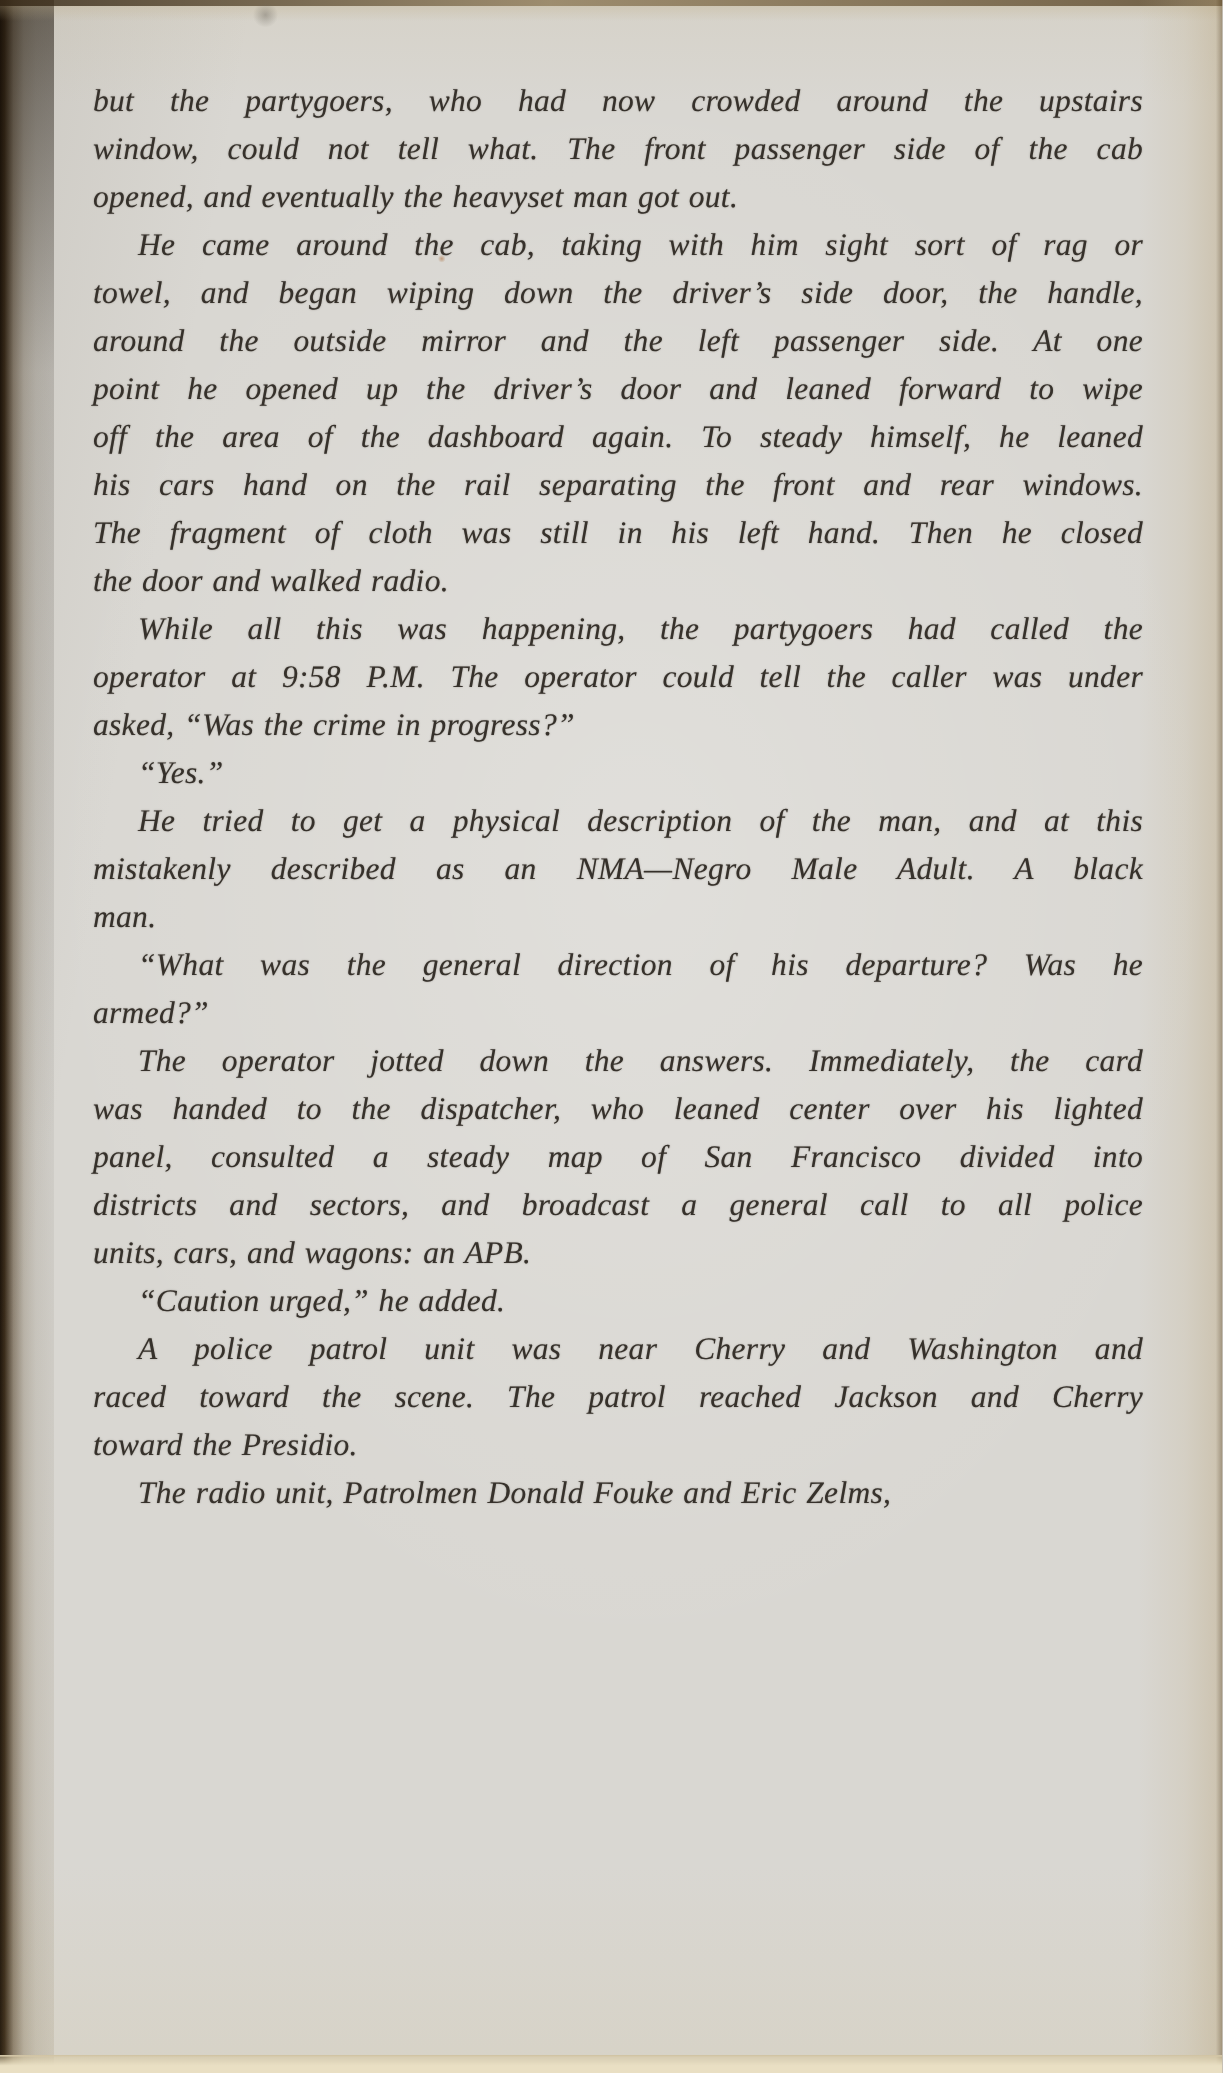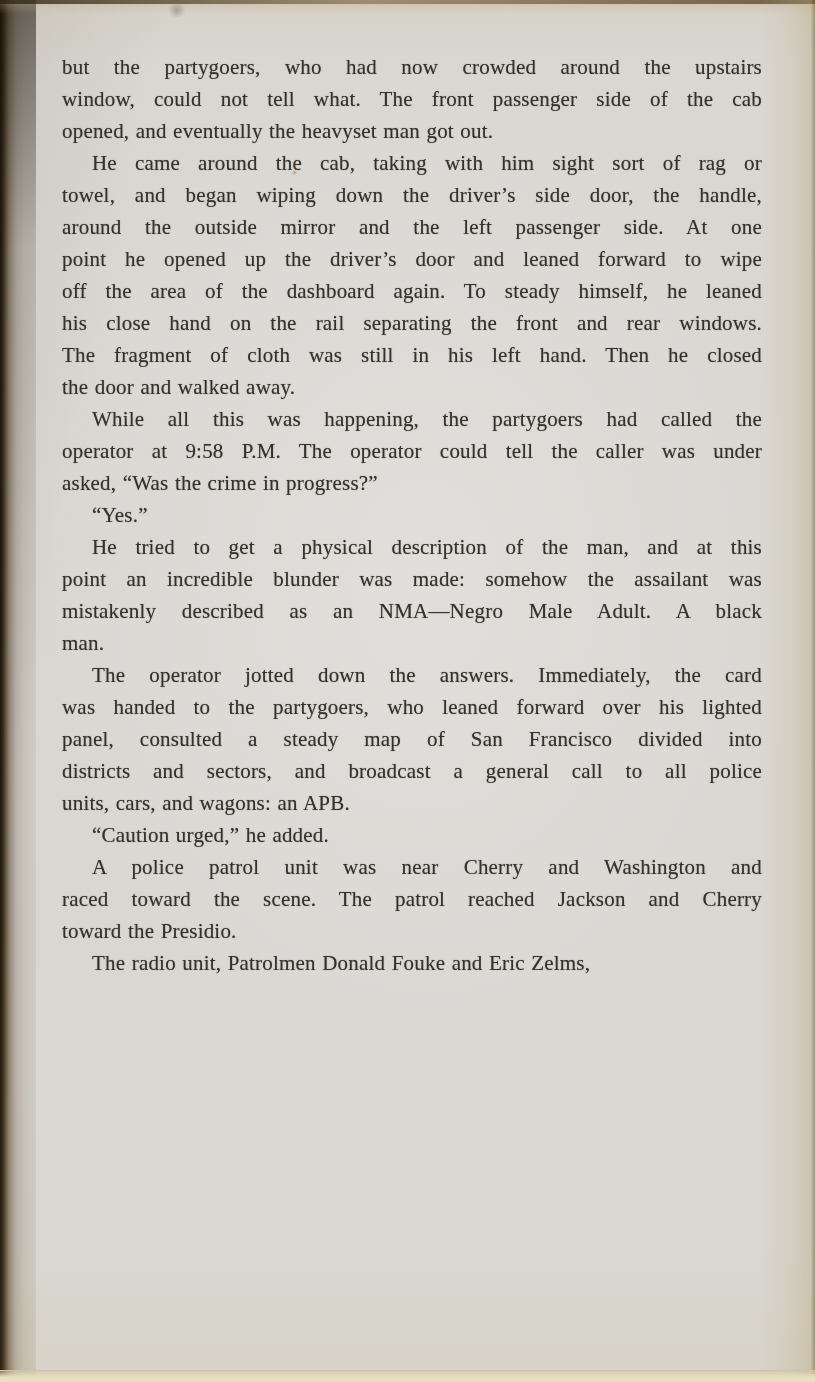--- a/index.html
+++ b/index.html
@@ -79,20 +79,21 @@
     color: #36312b;
     letter-spacing: 0.2px;
     word-spacing: 1px;
     text-shadow: 0 0 1px rgba(70,62,52,0.55);
   }
   .paragraph { margin: 0; }
   .line {
     text-align: justify;
     text-align-last: justify;
     white-space: normal;
+    font-style: italic;
   }
   .line.last {
     text-align-last: left;
   }
   .paragraph.indent .line:first-child {
     padding-left: 30px;
   }
 </style>
 </head>
 <body>
@@ -110,41 +111,44 @@
         <div class="line">but the partygoers, who had now crowded around the upstairs</div>
         <div class="line">window, could not tell what. The front passenger side of the cab</div>
         <div class="line last">opened, and eventually the heavyset man got out.</div>
       </div>
       <div class="paragraph indent">
         <div class="line">He came around the cab, taking with him sight sort of rag or</div>
         <div class="line">towel, and began wiping down the driver’s side door, the handle,</div>
         <div class="line">around the outside mirror and the left passenger side. At one</div>
         <div class="line">point he opened up the driver’s door and leaned forward to wipe</div>
         <div class="line">off the area of the dashboard again. To steady himself, he leaned</div>
-        <div class="line">his close hand on the rail separating the front and rear windows.</div>
+        <div class="line">his cars hand on the rail separating the front and rear windows.</div>
         <div class="line">The fragment of cloth was still in his left hand. Then he closed</div>
-        <div class="line last">the door and walked away.</div>
+        <div class="line last">the door and walked radio.</div>
       </div>
       <div class="paragraph indent">
         <div class="line">While all this was happening, the partygoers had called the</div>
         <div class="line">operator at 9:58 P.M. The operator could tell the caller was under</div>
         <div class="line last">asked, “Was the crime in progress?”</div>
       </div>
       <div class="paragraph indent">
         <div class="line last">“Yes.”</div>
       </div>
       <div class="paragraph indent">
         <div class="line">He tried to get a physical description of the man, and at this</div>
-        <div class="line">point an incredible blunder was made: somehow the assailant was</div>
         <div class="line">mistakenly described as an NMA—Negro Male Adult. A black</div>
         <div class="line last">man.</div>
       </div>
       <div class="paragraph indent">
+        <div class="line">“What was the general direction of his departure? Was he</div>
+        <div class="line last">armed?”</div>
+      </div>
+      <div class="paragraph indent">
         <div class="line">The operator jotted down the answers. Immediately, the card</div>
-        <div class="line">was handed to the partygoers, who leaned forward over his lighted</div>
+        <div class="line">was handed to the dispatcher, who leaned center over his lighted</div>
         <div class="line">panel, consulted a steady map of San Francisco divided into</div>
         <div class="line">districts and sectors, and broadcast a general call to all police</div>
         <div class="line last">units, cars, and wagons: an APB.</div>
       </div>
       <div class="paragraph indent">
         <div class="line last">“Caution urged,” he added.</div>
       </div>
       <div class="paragraph indent">
         <div class="line">A police patrol unit was near Cherry and Washington and</div>
         <div class="line">raced toward the scene. The patrol reached Jackson and Cherry</div>

